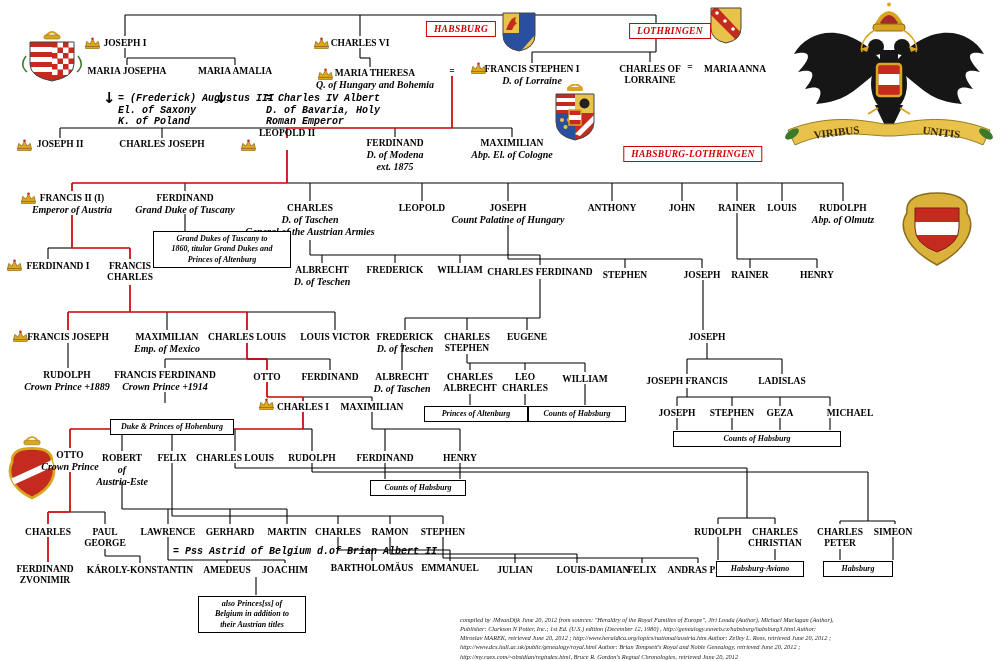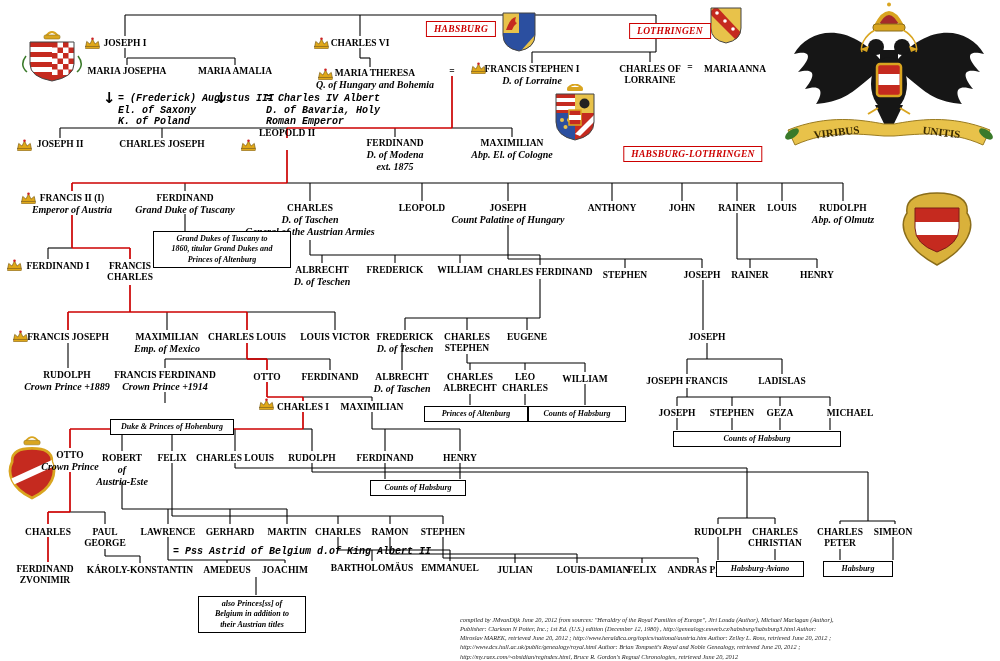--- a/index.html
+++ b/index.html
@@ -467,21 +467,21 @@
 CHRISTIAN</div>
       </div>
       <div class="person" style="left: 840px; top: 527px;">
         <div class="pname">CHARLES
 PETER</div>
       </div>
       <div class="person" style="left: 893px; top: 527px;">
         <div class="pname">SIMEON</div>
       </div>
       <div class="person left ital" style="left: 173px; top: 546px;">
-        <div class="pname">= Pss Astrid of Belgium d.of King Albert II</div>
+        <div class="pname">= Pss Astrid of Belgium d.of Brian Albert II</div>
       </div>
       <div class="person" style="left: 45px; top: 564px;">
         <div class="pname">FERDINAND
 ZVONIMIR</div>
       </div>
       <div class="person" style="left: 140px; top: 565px;">
         <div class="pname">KÁROLY-KONSTANTIN</div>
       </div>
       <div class="person" style="left: 227px; top: 565px;">
         <div class="pname">AMEDEUS</div>

